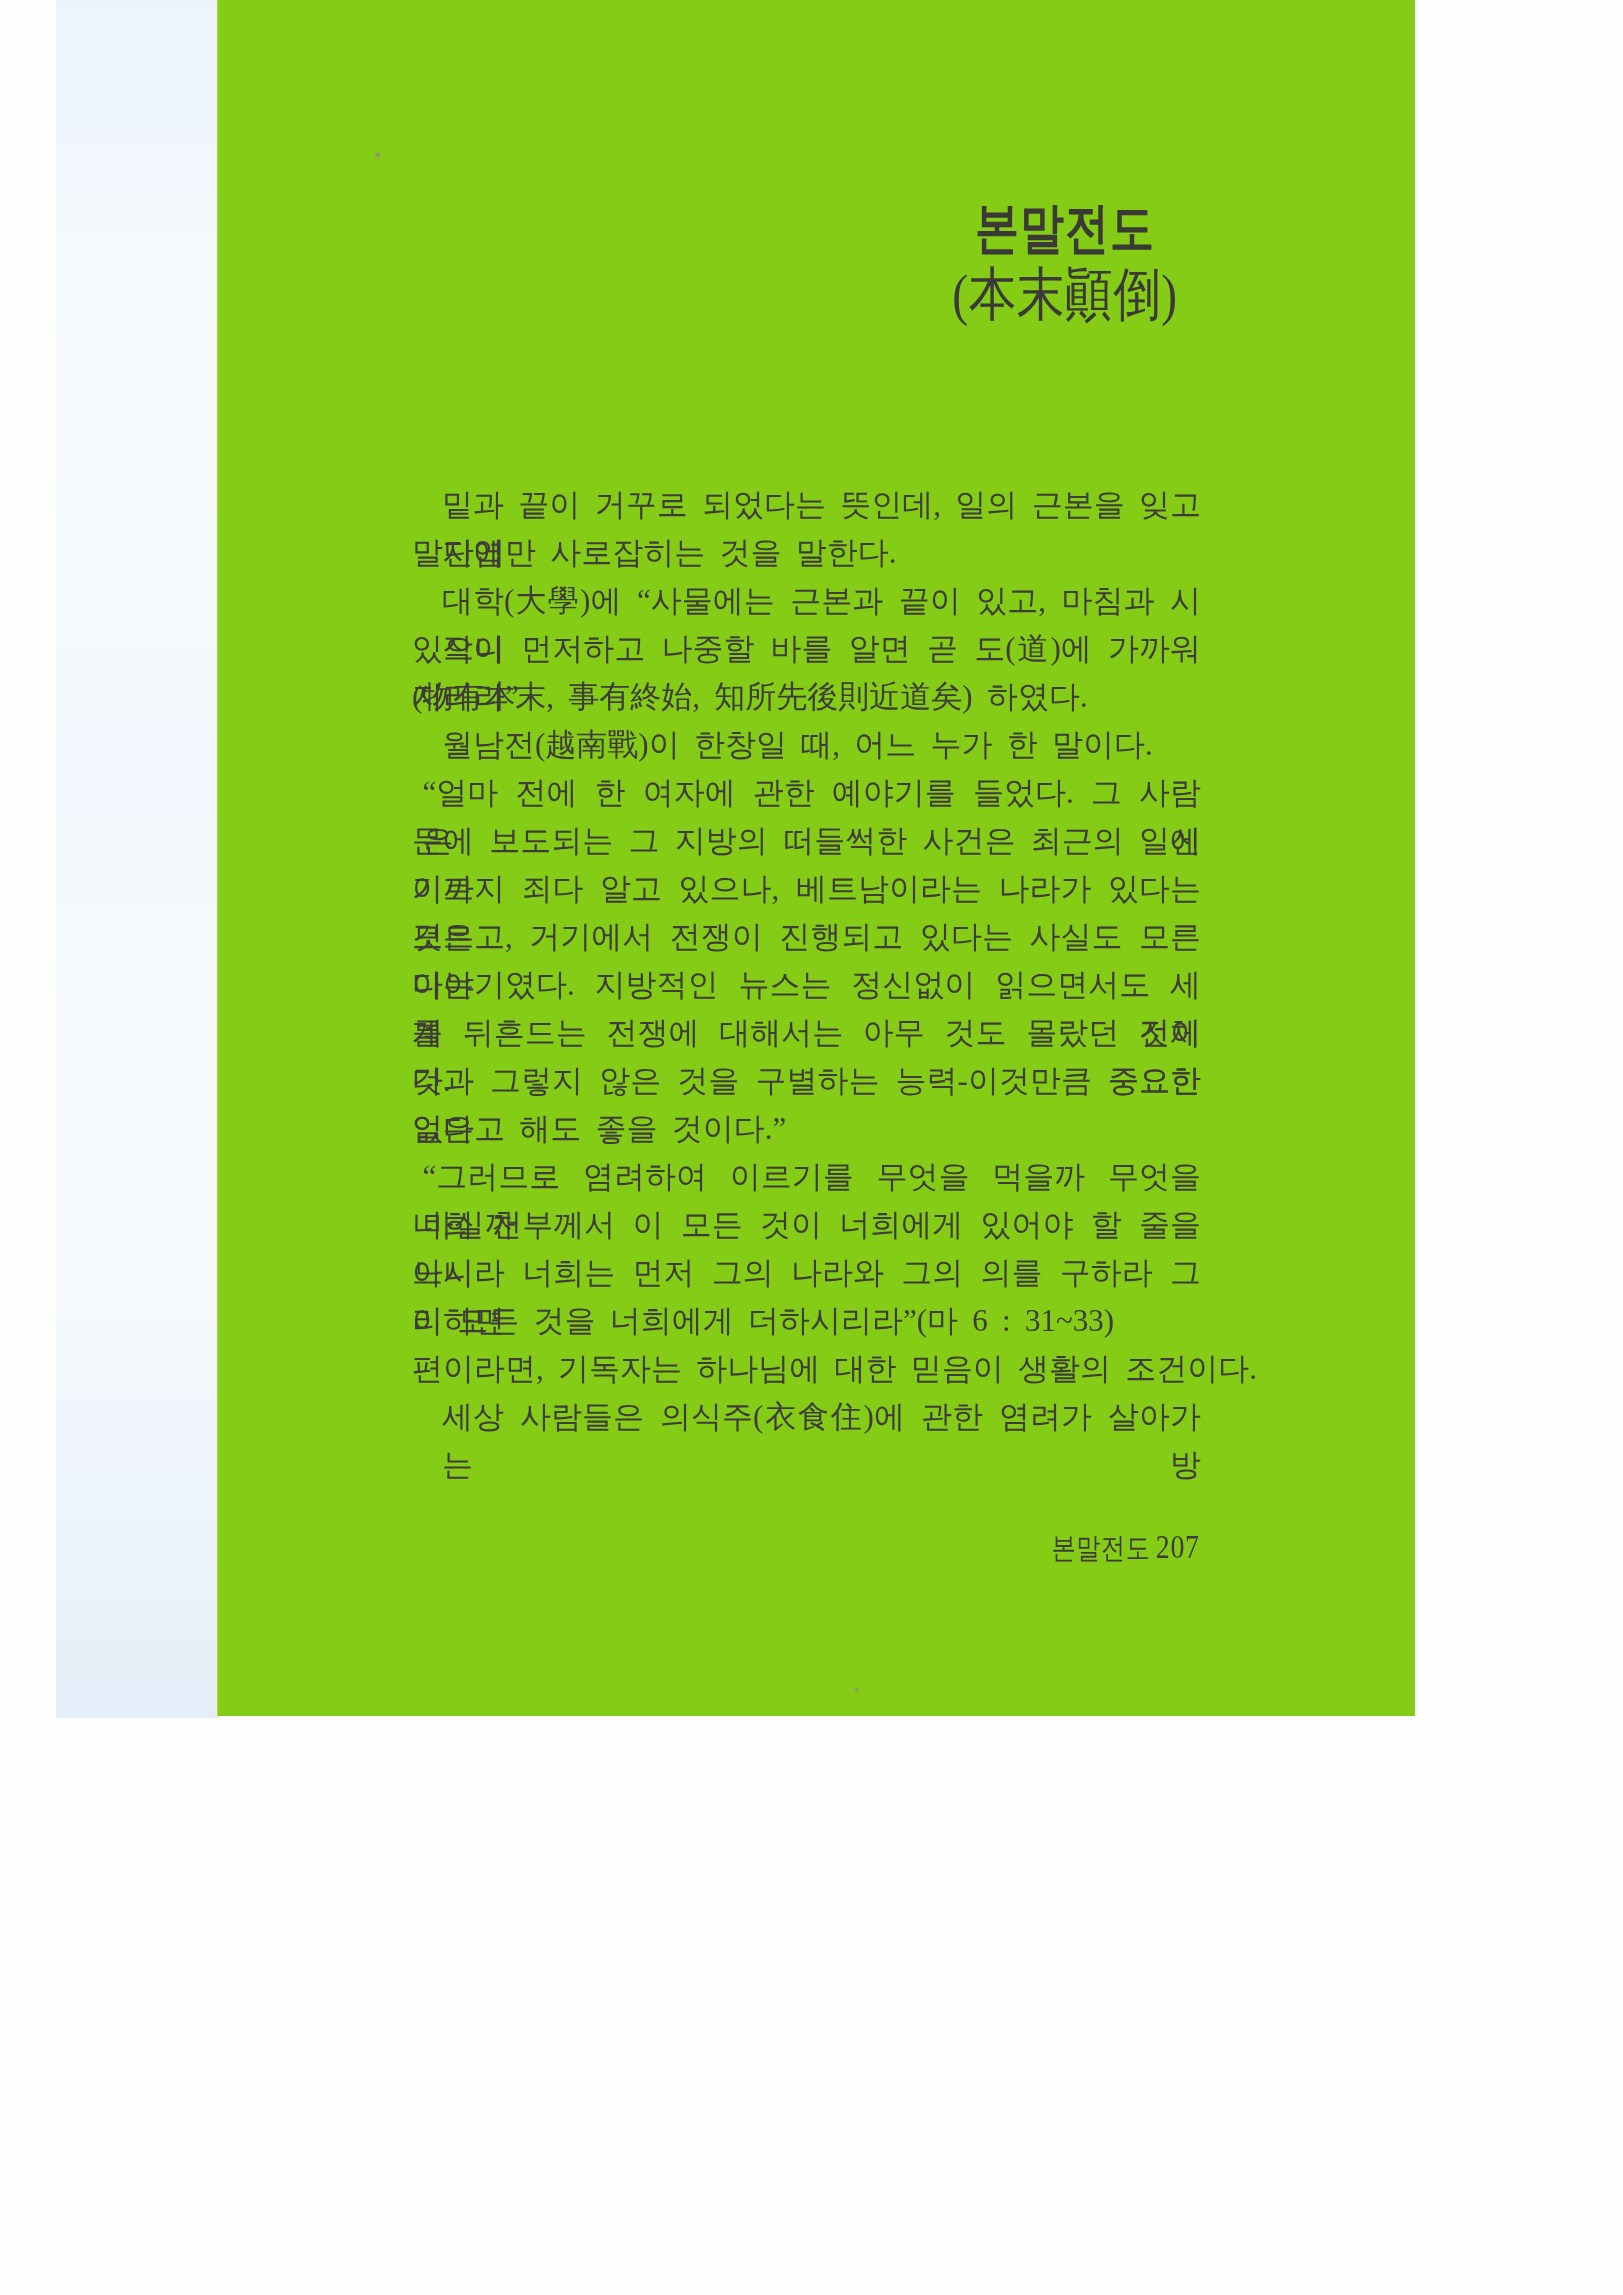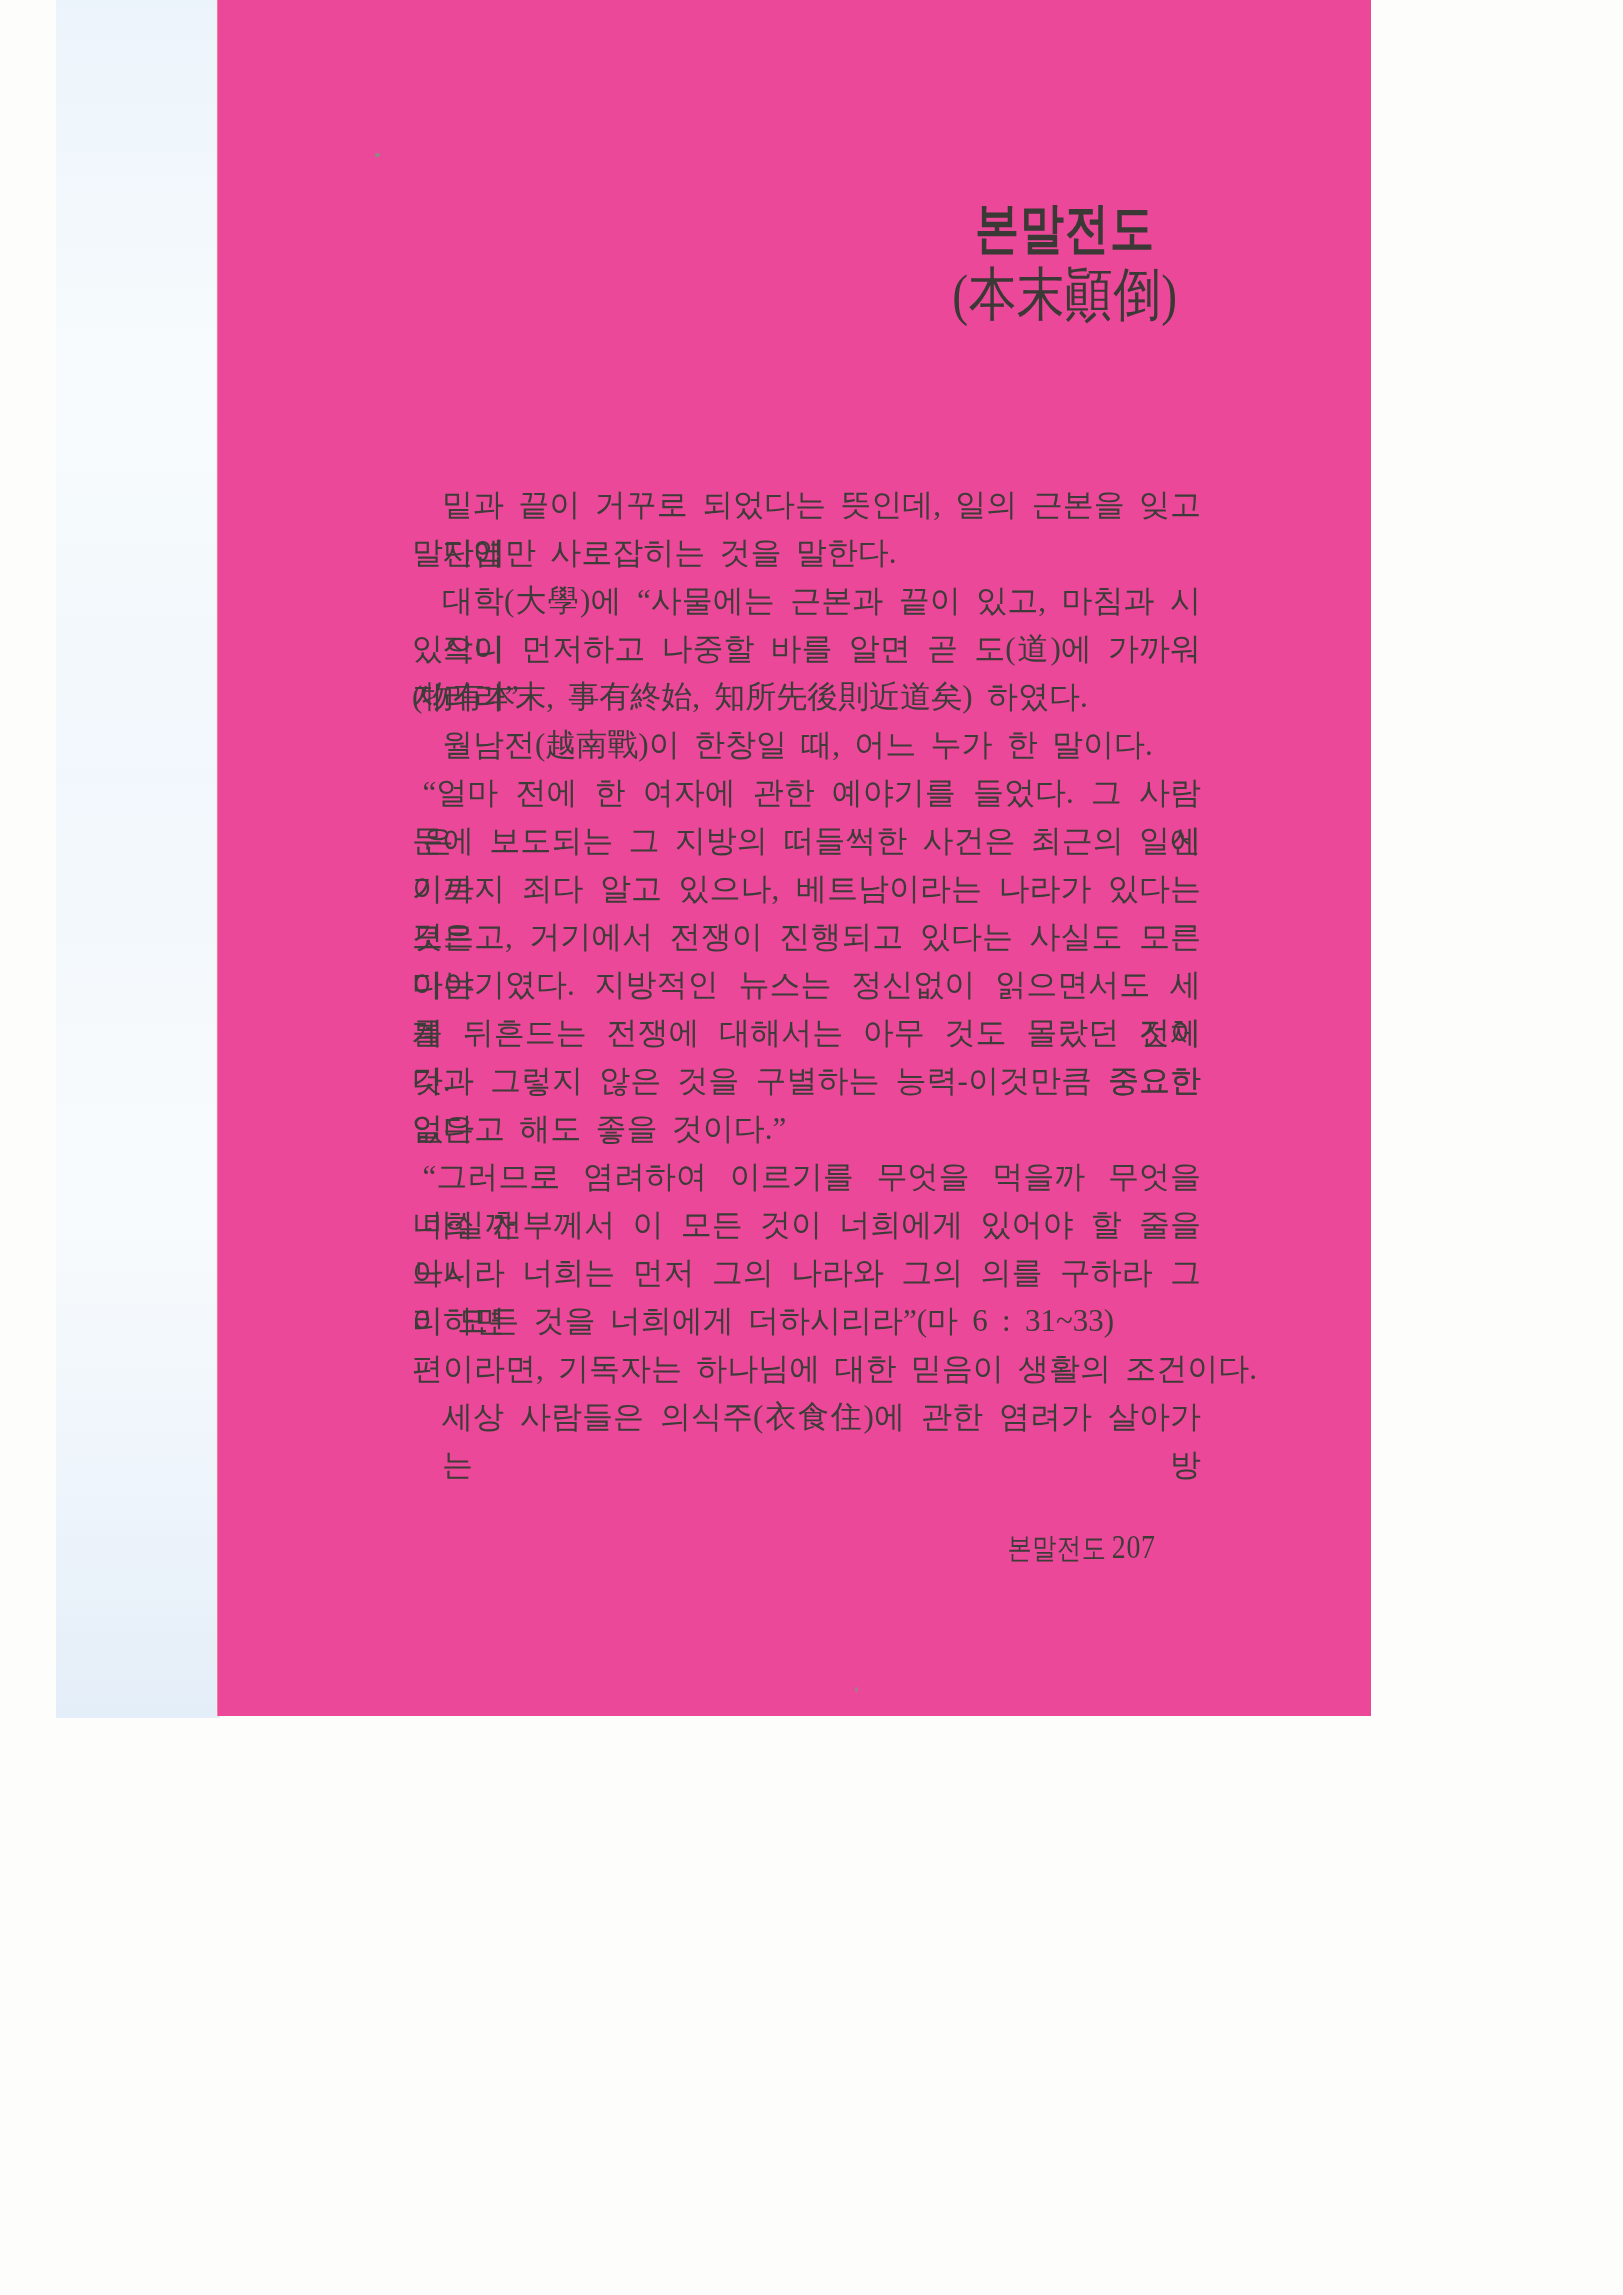--- a/index.html
+++ b/index.html
@@ -27,22 +27,23 @@
       #ecf4fb 0%, #f7fbfd 22%, #f1f7fc 45%,
       #f8fbfd 70%, #eaf2fa 92%, #e4eef8 100%);
   }
   
   .page {
     position: absolute;
     left: 216px;
     top: 0;
     width: 1155px;
     height: 1716px;
-    background: #ec4899;
+    background: #84cc16;
     box-shadow: inset 1.3px 0 0 #f1f2e2;
+    padding-left: 44px;
   }
   .title-block {
     position: absolute;
     left: 620px;
     top: 196px;
     width: 458px;
     text-align: center;
     color: #3a3935;
   }
   .title-ko {

